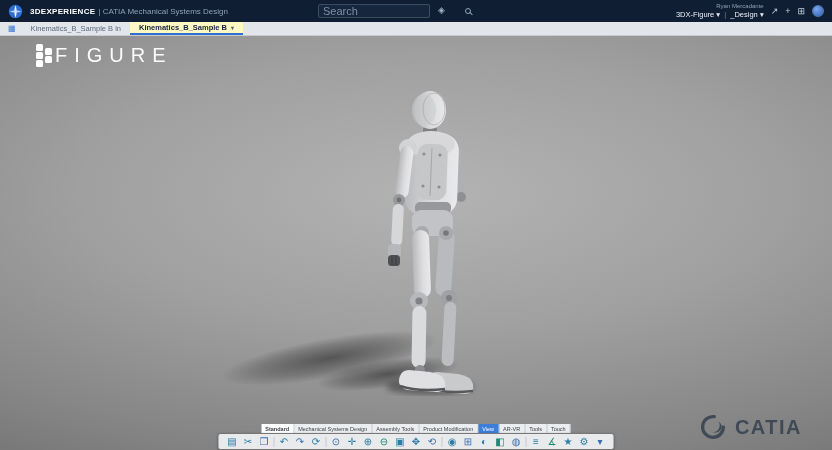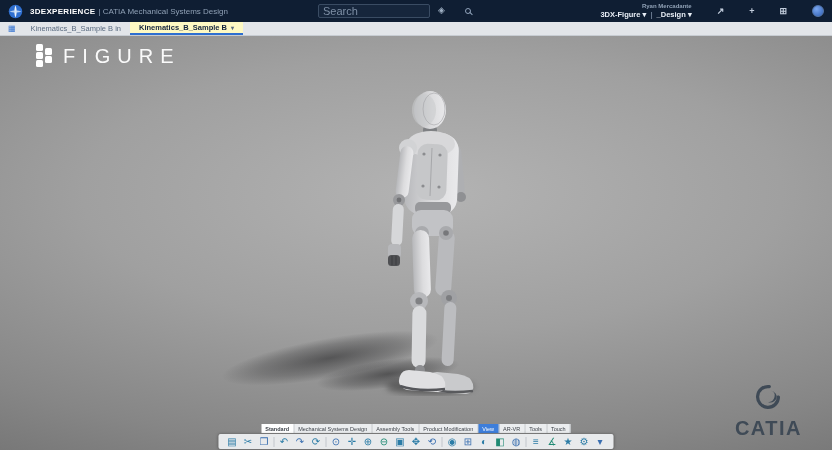--- a/index.html
+++ b/index.html
@@ -18,21 +18,21 @@
     background:#16263c; border:1px solid #3a4c63; border-radius:2px;
     display:flex; align-items:center; padding:0 4px; }
   .search input { flex:1; background:transparent; border:none; outline:none;
     font-size:11px; color:#c2cedd; font-family:"Liberation Sans",sans-serif; }
   .search input::placeholder { color:#7e8fa5; }
   .mag { width:6px; height:6px; border:1px solid #8fa2ba; border-radius:50%;
     position:relative; flex:0 0 auto; }
   .mag::after { content:""; position:absolute; width:4px; height:1px;
     background:#8fa2ba; transform:rotate(45deg); right:-3px; bottom:-1px; }
   .tagicon { position:absolute; left:438px; top:5px; font-size:9px; color:#9fb0c4; cursor:pointer; }
-  .userblock { margin-left:auto; display:flex; align-items:center; gap:25px;font-weight:bold; }
+  .userblock { margin-left:auto; display:flex; align-items:center; gap:7px; }
   .uname { font-size:6px; color:#8fa0b5; text-align:right; line-height:7px; }
   .uctx { font-size:7.5px; color:#e8eef6; line-height:9px; white-space:nowrap; cursor:pointer; }
   .uctx .sep { color:#6d7e94; margin:0 2px; }
   .tb-ic { font-size:9px; color:#c3cedd; cursor:pointer; line-height:10px; }
   .avatar { width:12px; height:12px; border-radius:50%;
     background:radial-gradient(circle at 35% 30%, #7aa7f0, #2f5fb3); border:1px solid #5577aa; cursor:pointer; }
 
   
   .tabbar { position:absolute; top:22px; left:0; width:832px; height:14px;
     background:#e2e5e9; display:flex; align-items:stretch; z-index:30;
@@ -45,28 +45,28 @@
   .dtab .chev { font-size:6px; margin-left:4px; color:#5a6b80; }
 
   
   .viewport { position:absolute; top:36px; left:0; width:832px; height:414px;
     background:radial-gradient(ellipse 120% 95% at 52% 38%,
       #b3b3b3 0%, #a0a0a0 35%, #868686 65%, #616161 100%); overflow:hidden; }
   .scene { position:absolute; inset:0; }
 
   
   .figlogo { position:absolute; left:36px; top:8px; display:flex;
-    align-items:center; gap:11px; z-index:5; }
+    gap:3px; z-index:5; }
   .figmark { position:relative; width:16px; height:24px; }
   .figmark i { position:absolute; width:7px; height:7px; background:#fff; border-radius:1.5px; }
   .figtext { color:#ffffff; font-size:20px; font-weight:500; letter-spacing:7px; opacity:.96; }
 
   
   .catia { position:absolute; right:30px; bottom:10px; display:flex;
-    align-items:center; gap:7px; z-index:5;flex-direction:column; }
+    align-items:center; gap:7px; z-index:5; }
   .catia-text { color:#3f4a56; font-size:20px; font-weight:bold; letter-spacing:1.5px; }
 
   
   .ribbon { position:absolute; bottom:1px; left:50%; transform:translateX(-50%);
     display:flex; flex-direction:column; align-items:center; z-index:20; }
   .rtabs { display:flex; margin-bottom:1px; }
   .rtab { font-size:5.5px; padding:1.5px 4px; background:rgba(243,245,247,.92);
     color:#3a3f46; border-right:1px solid #c8cbd0; cursor:pointer; white-space:nowrap; }
   .rtab.first { background:#ffffff; font-weight:bold; }
   .rtab.active { background:#3d7edb; color:#ffffff; }

